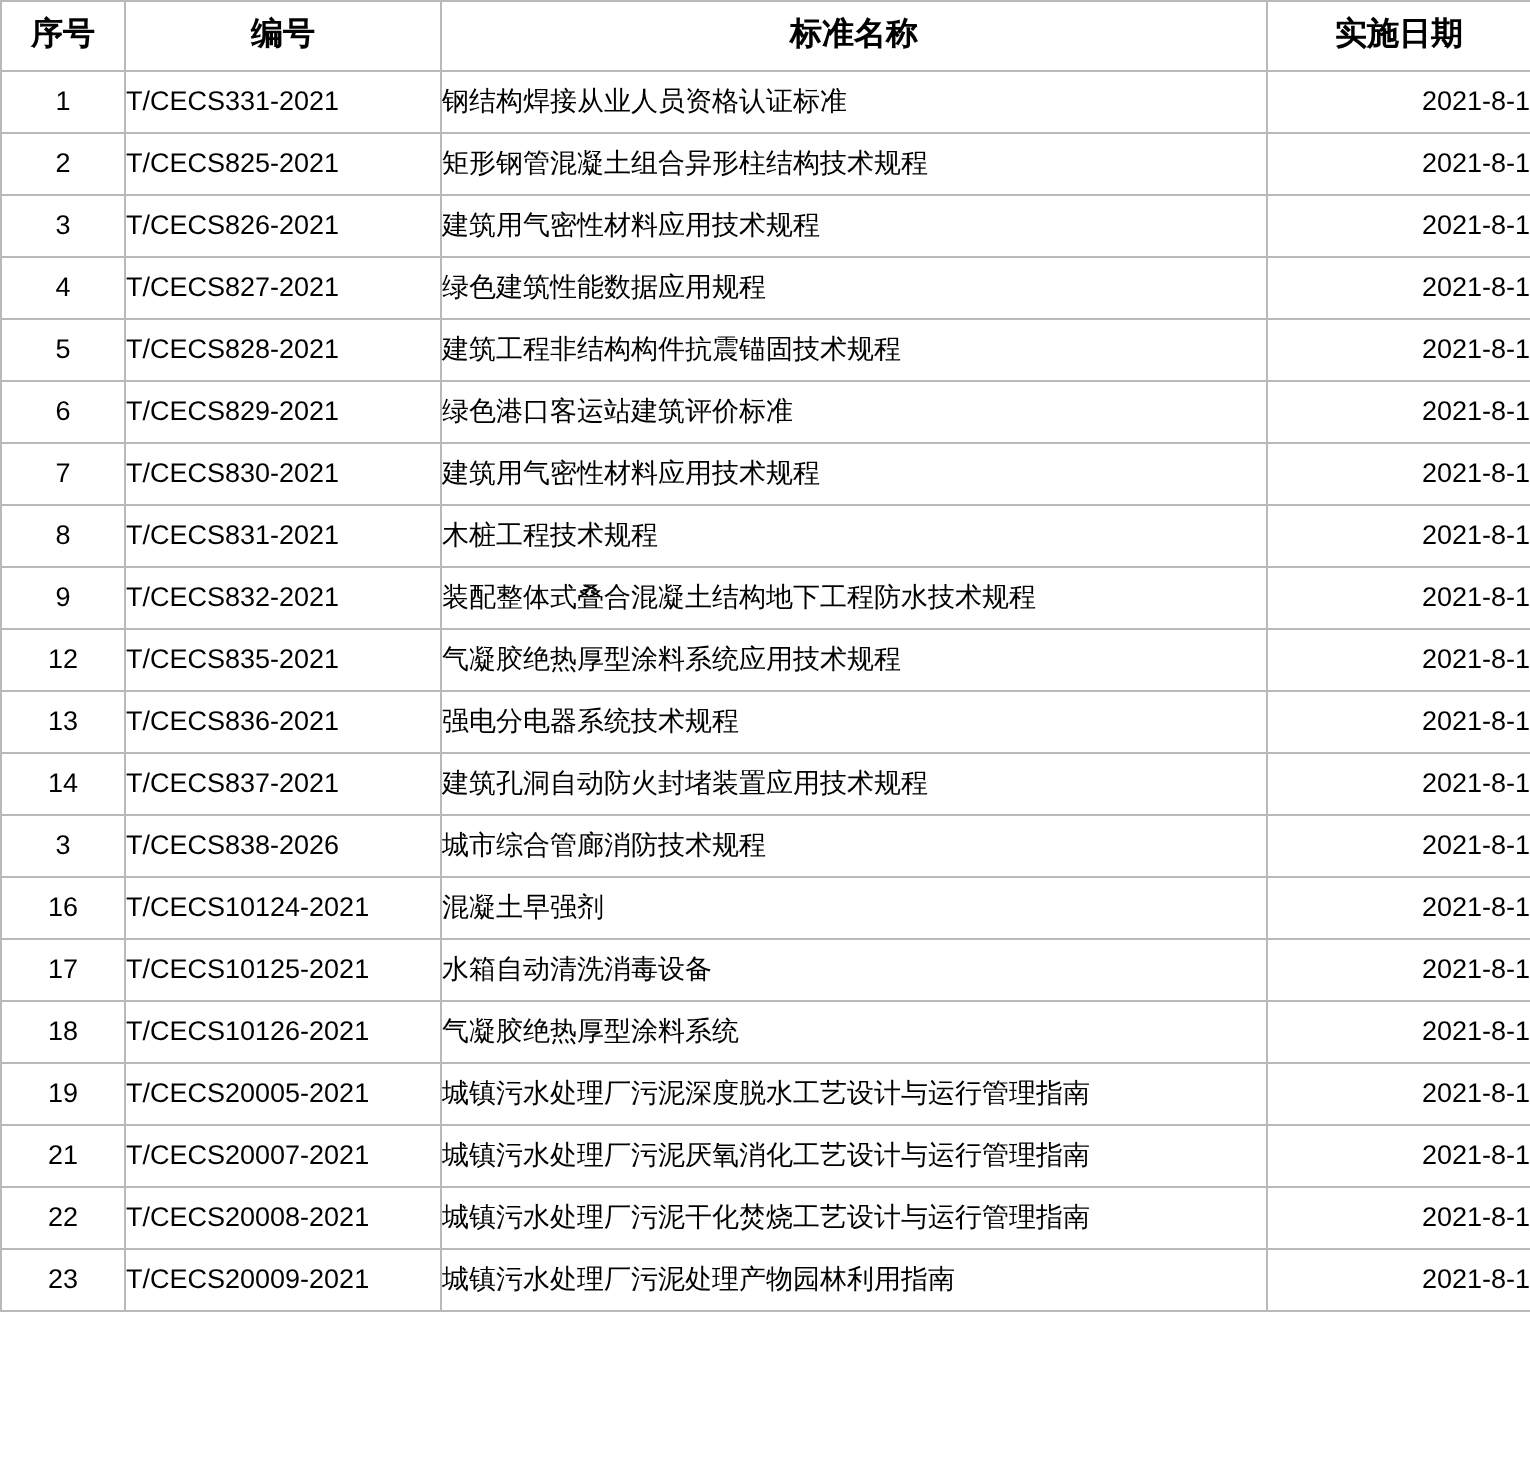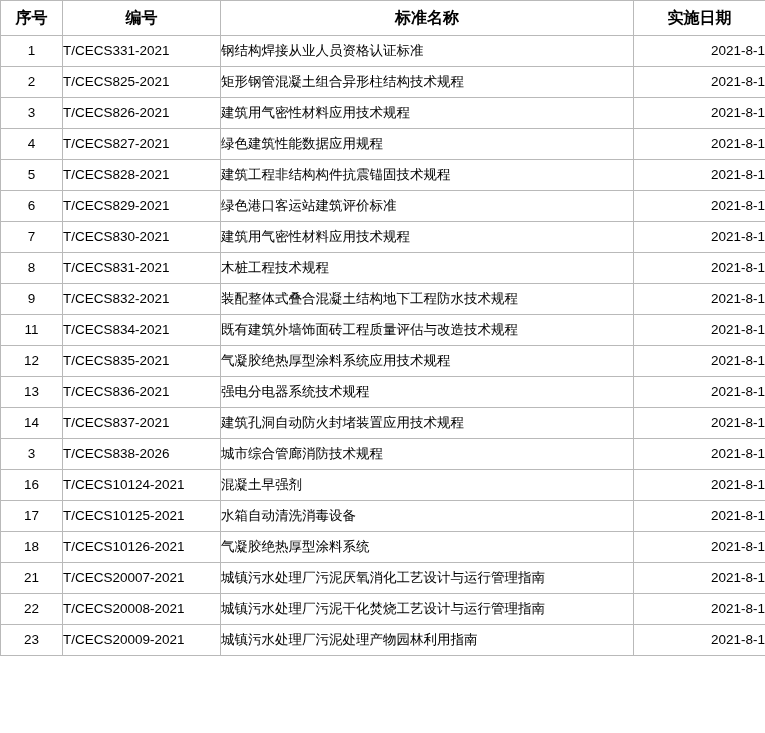--- a/index.html
+++ b/index.html
@@ -115,26 +115,20 @@
         <td class="name">木桩工程技术规程</td>
         <td class="date">2021-8-1</td>
       </tr>
       <tr>
         <td class="seq">9</td>
         <td class="code">T/CECS832-2021</td>
         <td class="name">装配整体式叠合混凝土结构地下工程防水技术规程</td>
         <td class="date">2021-8-1</td>
       </tr>
       <tr>
-        <td class="seq">11</td>
-        <td class="code">T/CECS834-2021</td>
-        <td class="name">既有建筑外墙饰面砖工程质量评估与改造技术规程</td>
-        <td class="date">2021-8-1</td>
-      </tr>
-      <tr>
         <td class="seq">12</td>
         <td class="code">T/CECS835-2021</td>
         <td class="name">气凝胶绝热厚型涂料系统应用技术规程</td>
         <td class="date">2021-8-1</td>
       </tr>
       <tr>
         <td class="seq">13</td>
         <td class="code">T/CECS836-2021</td>
         <td class="name">强电分电器系统技术规程</td>
         <td class="date">2021-8-1</td>
@@ -163,20 +157,26 @@
         <td class="name">水箱自动清洗消毒设备</td>
         <td class="date">2021-8-1</td>
       </tr>
       <tr>
         <td class="seq">18</td>
         <td class="code">T/CECS10126-2021</td>
         <td class="name">气凝胶绝热厚型涂料系统</td>
         <td class="date">2021-8-1</td>
       </tr>
       <tr>
+        <td class="seq">19</td>
+        <td class="code">T/CECS20005-2021</td>
+        <td class="name">城镇污水处理厂污泥深度脱水工艺设计与运行管理指南</td>
+        <td class="date">2021-8-1</td>
+      </tr>
+      <tr>
         <td class="seq">21</td>
         <td class="code">T/CECS20007-2021</td>
         <td class="name">城镇污水处理厂污泥厌氧消化工艺设计与运行管理指南</td>
         <td class="date">2021-8-1</td>
       </tr>
       <tr>
         <td class="seq">22</td>
         <td class="code">T/CECS20008-2021</td>
         <td class="name">城镇污水处理厂污泥干化焚烧工艺设计与运行管理指南</td>
         <td class="date">2021-8-1</td>

